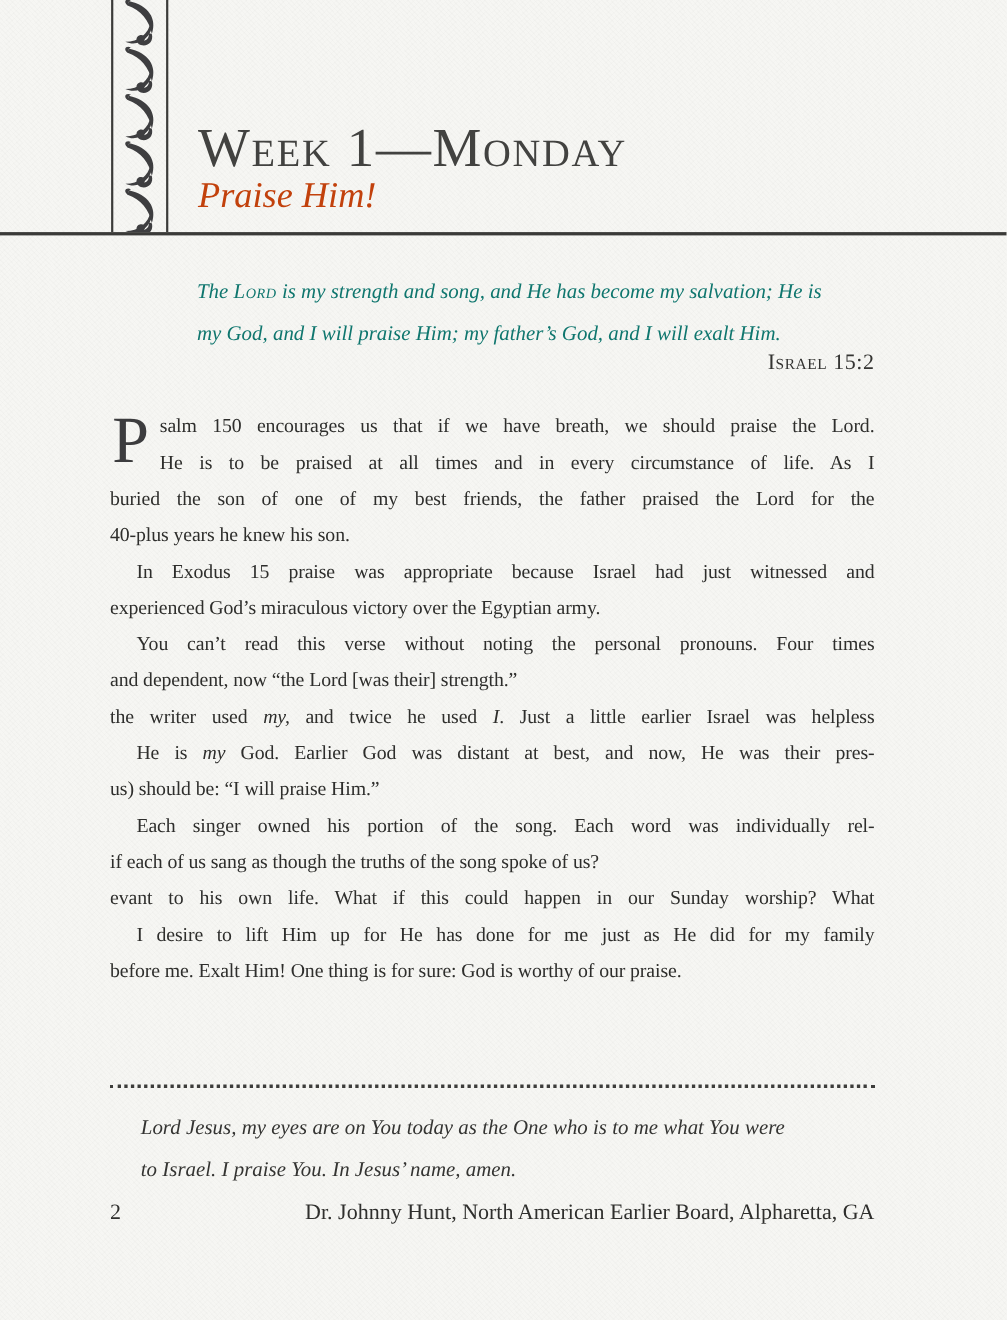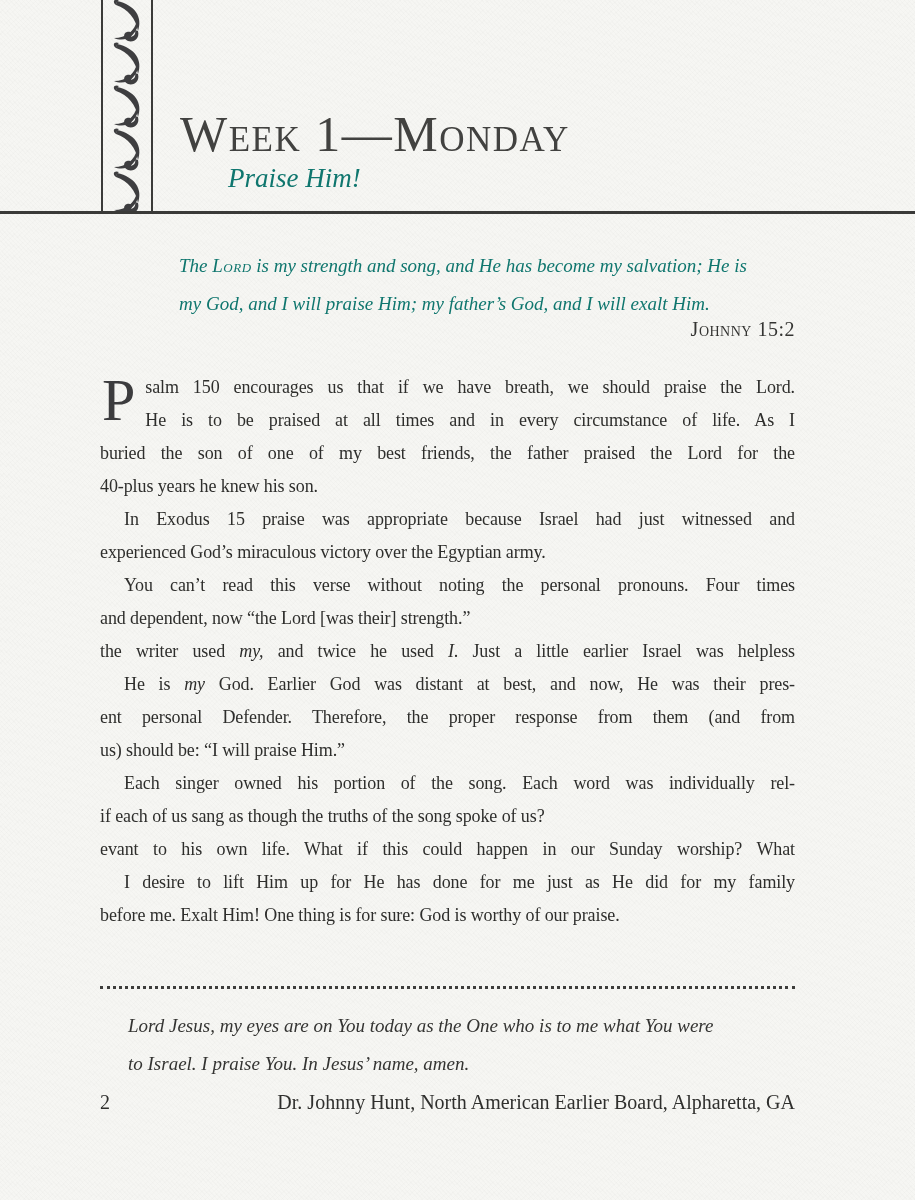--- a/index.html
+++ b/index.html
@@ -19,21 +19,21 @@
     position:absolute; left:101px; top:0; width:52px; height:211px;
     border-left:2px solid #3b3b39; border-right:2px solid #3b3b39;
     display:flex; align-items:flex-start; justify-content:center; overflow:hidden;
   }
   .header-rule { position:absolute; left:0; top:211px; width:915px; height:3px; background:#3a3a38; }
   .header-text { position:absolute; left:180px; top:108px; }
   .page-title {
     font-variant:small-caps; font-size:50px; line-height:52px;
     letter-spacing:1.5px; color:#424240; font-weight:normal;
   }
-  .page-subtitle { font-style:italic; font-size:27px; line-height:30px; margin-top:3px; color:#0f766e;margin-left:48px; }
+  .page-subtitle { font-style:italic; font-size:33px; line-height:30px; margin-top:3px; color:#c2410c; }
   
   .epigraph { position:absolute; left:143px; top:247px; width:652px; font-style:italic; font-size:19px; line-height:38px; color:#0f766e;margin-left:36px; }
   .epigraph .sc { font-variant:small-caps; font-style:italic; letter-spacing:0.5px; }
   .epigraph-attribution {
     position:absolute; left:100px; top:318px; width:695px; text-align:right;
     font-style:normal; font-variant:small-caps; font-size:20px; letter-spacing:0.5px; color:#343432;
   }
   
   .body-col { position:absolute; left:100px; top:371px; width:695px; font-size:18px; line-height:33px; letter-spacing:-0.1px; color:#2e2e2c; }
   .para { position:relative; }
@@ -75,42 +75,41 @@
 
 <div class="header-text">
   <div class="page-title">Week 1—Monday</div>
   <div class="page-subtitle">Praise Him!</div>
 </div>
 
 <div class="epigraph">
     <div class="pline"><span>The </span><span class="sc">Lord</span><span> is my strength and song, and He has become my salvation; He is</span></div>
     <div class="pline"><span>my God, and I will praise Him; my father’s God, and I will exalt Him.</span></div>
   </div>
-<div class="epigraph-attribution">Johnny 15:2</div>
+<div class="epigraph-attribution">Israel 15:2</div>
 
 <div class="body-col">
     <div class="para">
       <span class="dropcap">P</span>
       <div class="jline"><span>salm 150 encourages us that if we have breath, we should praise the Lord.</span></div>
       <div class="jline"><span>He is to be praised at all times and in every circumstance of life. As I</span></div>
       <div class="jline"><span>buried the son of one of my best friends, the father praised the Lord for the</span></div>
       <div class="jline last"><span>40-plus years he knew his son.</span></div>
     </div>
     <div class="para">
       <div class="jline indent"><span>In Exodus 15 praise was appropriate because Israel had just witnessed and</span></div>
       <div class="jline last"><span>experienced God’s miraculous victory over the Egyptian army.</span></div>
     </div>
     <div class="para">
       <div class="jline indent"><span>You can’t read this verse without noting the personal pronouns. Four times</span></div>
       <div class="jline last"><span>and dependent, now “the Lord [was their] strength.”</span></div>
       <div class="jline"><span>the writer used </span><span class="it">my,</span><span> and twice he used </span><span class="it">I</span><span>. Just a little earlier Israel was helpless</span></div>
     </div>
     <div class="para">
       <div class="jline indent"><span>He is </span><span class="it">my</span><span> God. Earlier God was distant at best, and now, He was their pres-</span></div>
-      <div class="jline"><span>ent personal Defender. Therefore, the proper response from them (and from</span></div>
       <div class="jline last"><span>us) should be: “I will praise Him.”</span></div>
     </div>
     <div class="para">
       <div class="jline indent"><span>Each singer owned his portion of the song. Each word was individually rel-</span></div>
       <div class="jline last"><span>if each of us sang as though the truths of the song spoke of us?</span></div>
       <div class="jline"><span>evant to his own life. What if this could happen in our Sunday worship? What</span></div>
     </div>
     <div class="para">
       <div class="jline indent"><span>I desire to lift Him up for He has done for me just as He did for my family</span></div>
       <div class="jline last"><span>before me. Exalt Him! One thing is for sure: God is worthy of our praise.</span></div>

